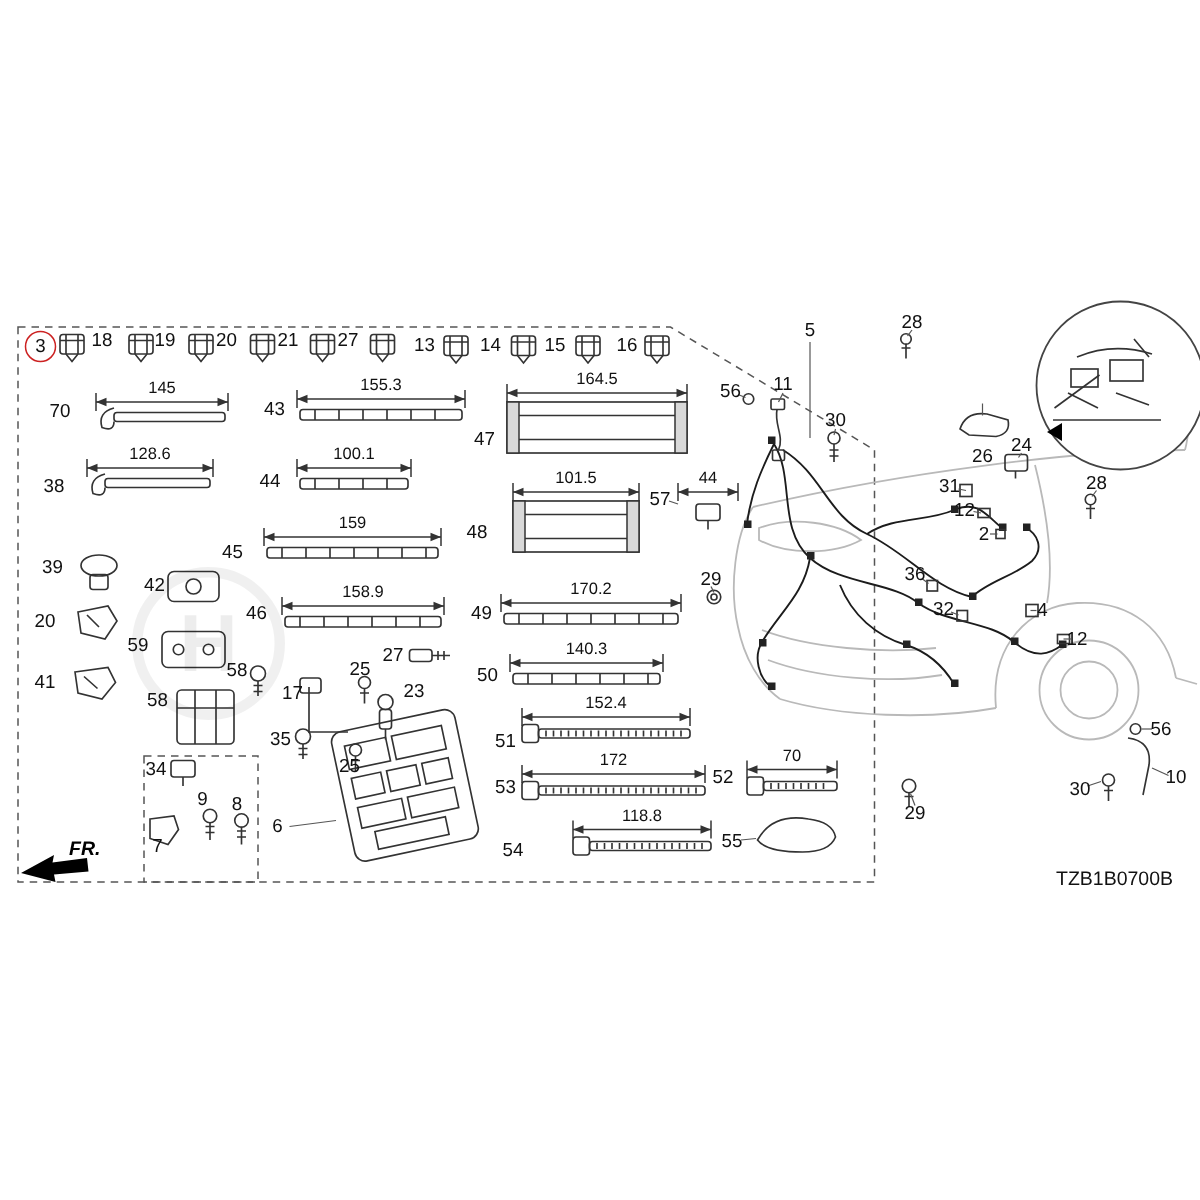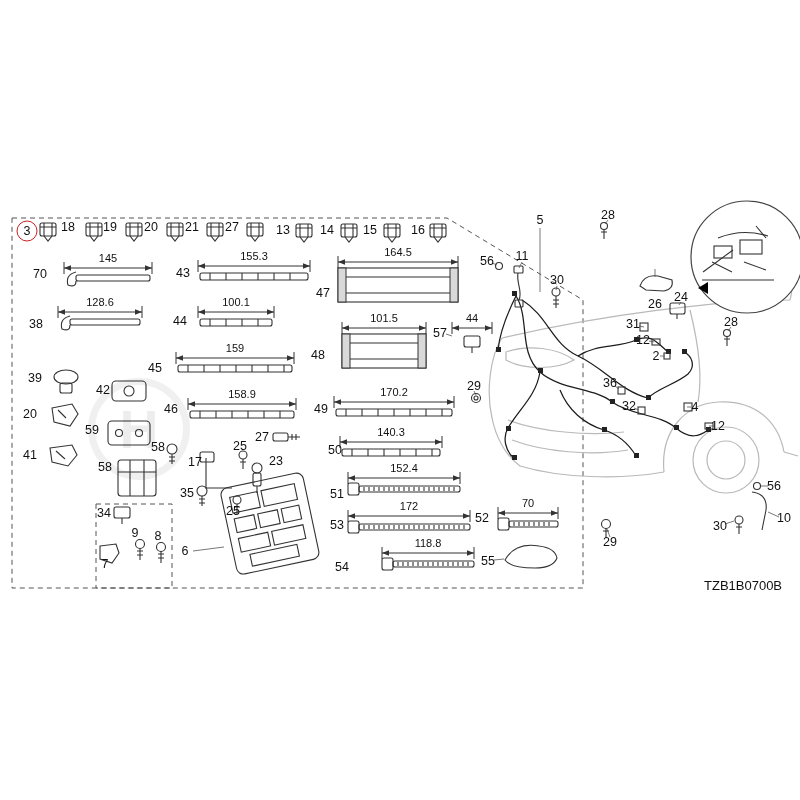--- a/index.html
+++ b/index.html
@@ -596,21 +596,21 @@
       <span class="callout" style="left: 418px; top: 230px;">16</span>
       <span class="callout" style="left: 40px; top: 274px;">70</span>
       <span class="callout" style="left: 36px; top: 324px;">38</span>
       <span class="callout" style="left: 183px; top: 273px;">43</span>
       <span class="callout" style="left: 180px; top: 321px;">44</span>
       <span class="callout" style="left: 155px; top: 368px;">45</span>
       <span class="callout" style="left: 171px; top: 409px;">46</span>
       <span class="callout" style="left: 323px; top: 293px;">47</span>
       <span class="callout" style="left: 318px; top: 355px;">48</span>
       <span class="callout" style="left: 321px; top: 409px;">49</span>
-      <span class="callout" style="left: 335px; top: 450px;">50</span>
+      <span class="callout" style="left: 325px; top: 450px;">50</span>
       <span class="callout" style="left: 337px; top: 494px;">51</span>
       <span class="callout" style="left: 337px; top: 525px;">53</span>
       <span class="callout" style="left: 342px; top: 567px;">54</span>
       <span class="callout" style="left: 482px; top: 518px;">52</span>
       <span class="callout" style="left: 488px; top: 561px;">55</span>
       <span class="callout" style="left: 440px; top: 333px;">57</span>
       <span class="callout" style="left: 35px; top: 378px;">39</span>
       <span class="callout" style="left: 30px; top: 414px;">20</span>
       <span class="callout" style="left: 30px; top: 455px;">41</span>
       <span class="callout" style="left: 103px; top: 390px;">42</span>
@@ -643,15 +643,21 @@
       <span class="callout" style="left: 629px; top: 406px;">32</span>
       <span class="callout" style="left: 695px; top: 407px;">4</span>
       <span class="callout" style="left: 718px; top: 426px;">12</span>
       <span class="callout" style="left: 474px; top: 386px;">29</span>
       <span class="callout" style="left: 610px; top: 542px;">29</span>
       <span class="callout" style="left: 774px; top: 486px;">56</span>
       <span class="callout" style="left: 784px; top: 518px;">10</span>
       <span class="callout" style="left: 720px; top: 526px;">30</span>
     </div>
 
+  <div class="fr">
+    <svg width="70" height="40">
+      <polygon points="2,26 24,14 23,19 46,16 47,25 24,27 25,32" fill="#000"></polygon>
+    </svg>
+    <span class="fr-label">FR.</span>
+  </div>
 
   <div class="diagram-code">TZB1B0700B</div>
 </div>
 
 </body></html>

